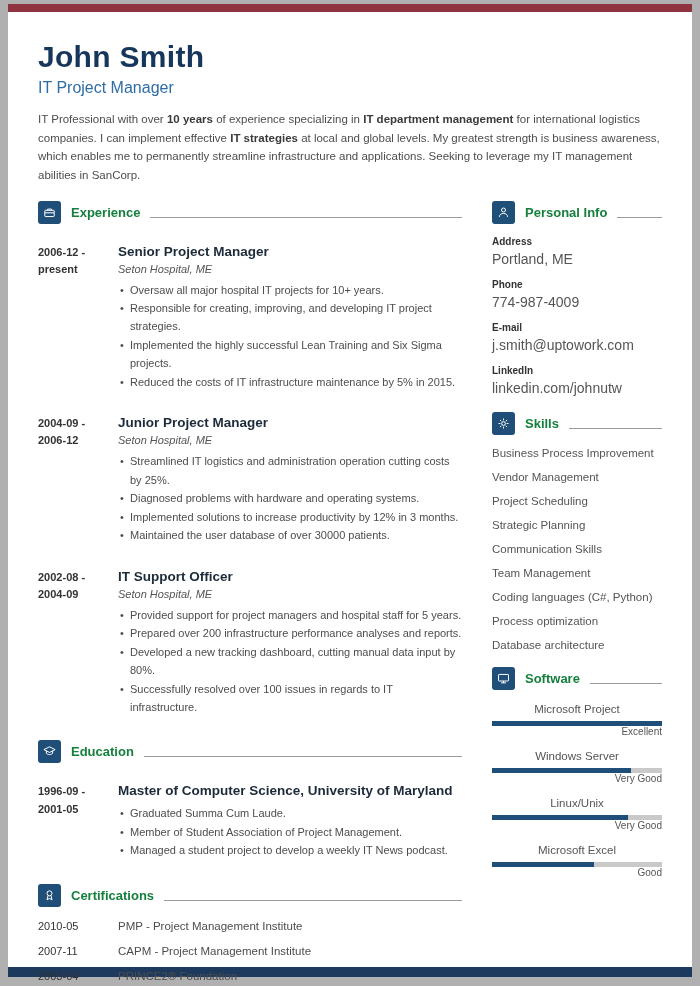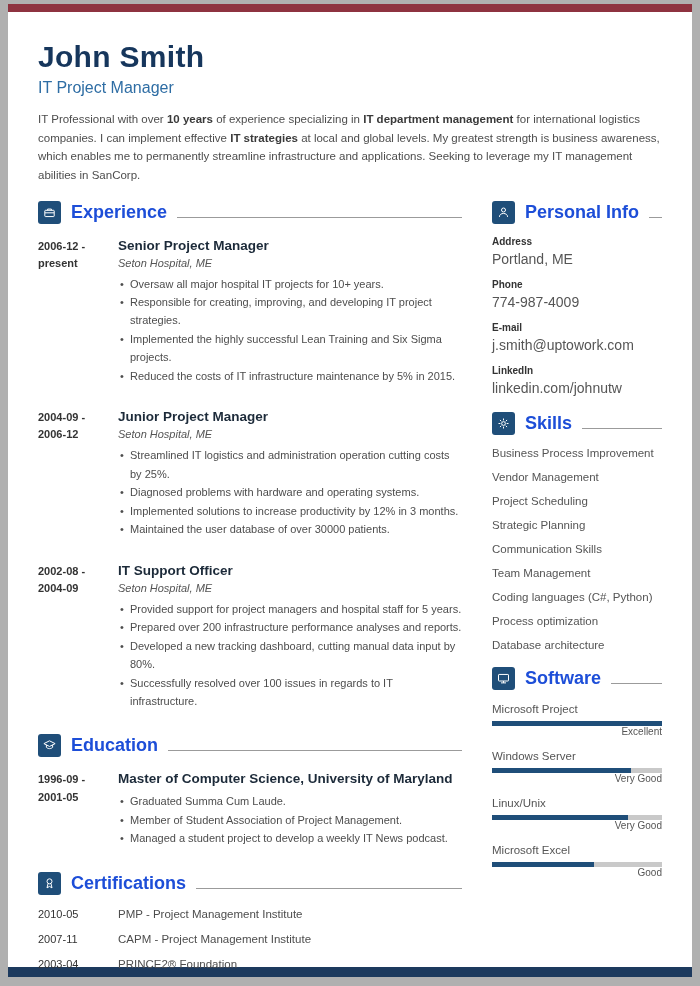--- a/index.html
+++ b/index.html
@@ -16,43 +16,43 @@
   .summary { font-size:11.5px; color:#4d4d4d; line-height:1.62; margin:13px 0 0 0; }
   .summary b { color:#3a3a3a; }
 
   .columns { display:flex; gap:30px; }
   .col-left { width:424px; flex:0 0 424px; }
   .col-right { width:170px; flex:0 0 170px; }
 
   .sec-head { display:flex; align-items:center; gap:10px; }
   .sec-icon { width:23px; height:23px; background:#1f4e79; border-radius:3px;
     display:flex; align-items:center; justify-content:center; flex:0 0 23px; }
-  .sec-title { font-size:18px; font-weight:bold; color:#1d4ed8; }
+  .sec-title { font-size:13px; font-weight:bold; color:#15803d; }
   .sec-line { flex:1; height:1px; background:#9b9b9b; align-self:center; transform:translateY(5px); }
 
   .mt16 { margin-top:16px; }
 
-  .entry { display:flex; margin-top:14px; margin-bottom:24px; }
+  .entry { display:flex; margin-top:20px; margin-bottom:24px; }
   .entry-date { width:80px; flex:0 0 80px; font-size:11px; font-weight:bold; color:#333; line-height:1.55; }
   .entry-body { flex:1; }
   .entry-title { font-size:13.5px; font-weight:bold; color:#1c2a39; }
   .entry-sub { font-size:11px; font-style:italic; color:#555; margin-top:4px; }
   ul.bullets { margin:6px 0 0 0; padding:0; list-style:none; }
   .bullets li { font-size:11px; color:#4d4d4d; line-height:1.68; padding-left:12px; position:relative; }
   .bullets li::before { content:"\2022"; position:absolute; left:2px; color:#4d4d4d; }
 
   .cert-row { display:flex; margin-top:13px; }
   .cert-date { width:80px; flex:0 0 80px; font-size:11px; font-weight:normal; color:#333; }
   .cert-title { font-size:11.5px; color:#4d4d4d; }
 
   .pi-label { font-size:10px; font-weight:bold; color:#333; margin-top:12px; }
   .pi-value { font-size:14px; color:#555; margin-top:4px; }
   .skill-item { font-size:11.5px; color:#555; margin-top:12px; }
   .sw-item { margin-top:13px; }
-  .sw-name { font-size:11.5px; color:#555; }
+  .sw-name { font-size:11.5px; color:#555;text-align:center; }
   .sw-track { height:5px; background:#c9c9c9; margin-top:6px; }
   .sw-fill { height:100%; background:#1f4e79; }
   .sw-level { font-size:10px; color:#555; text-align:right; }
 </style>
 </head>
 <body>
 
 <div class="canvas">
   <div class="page">
 

